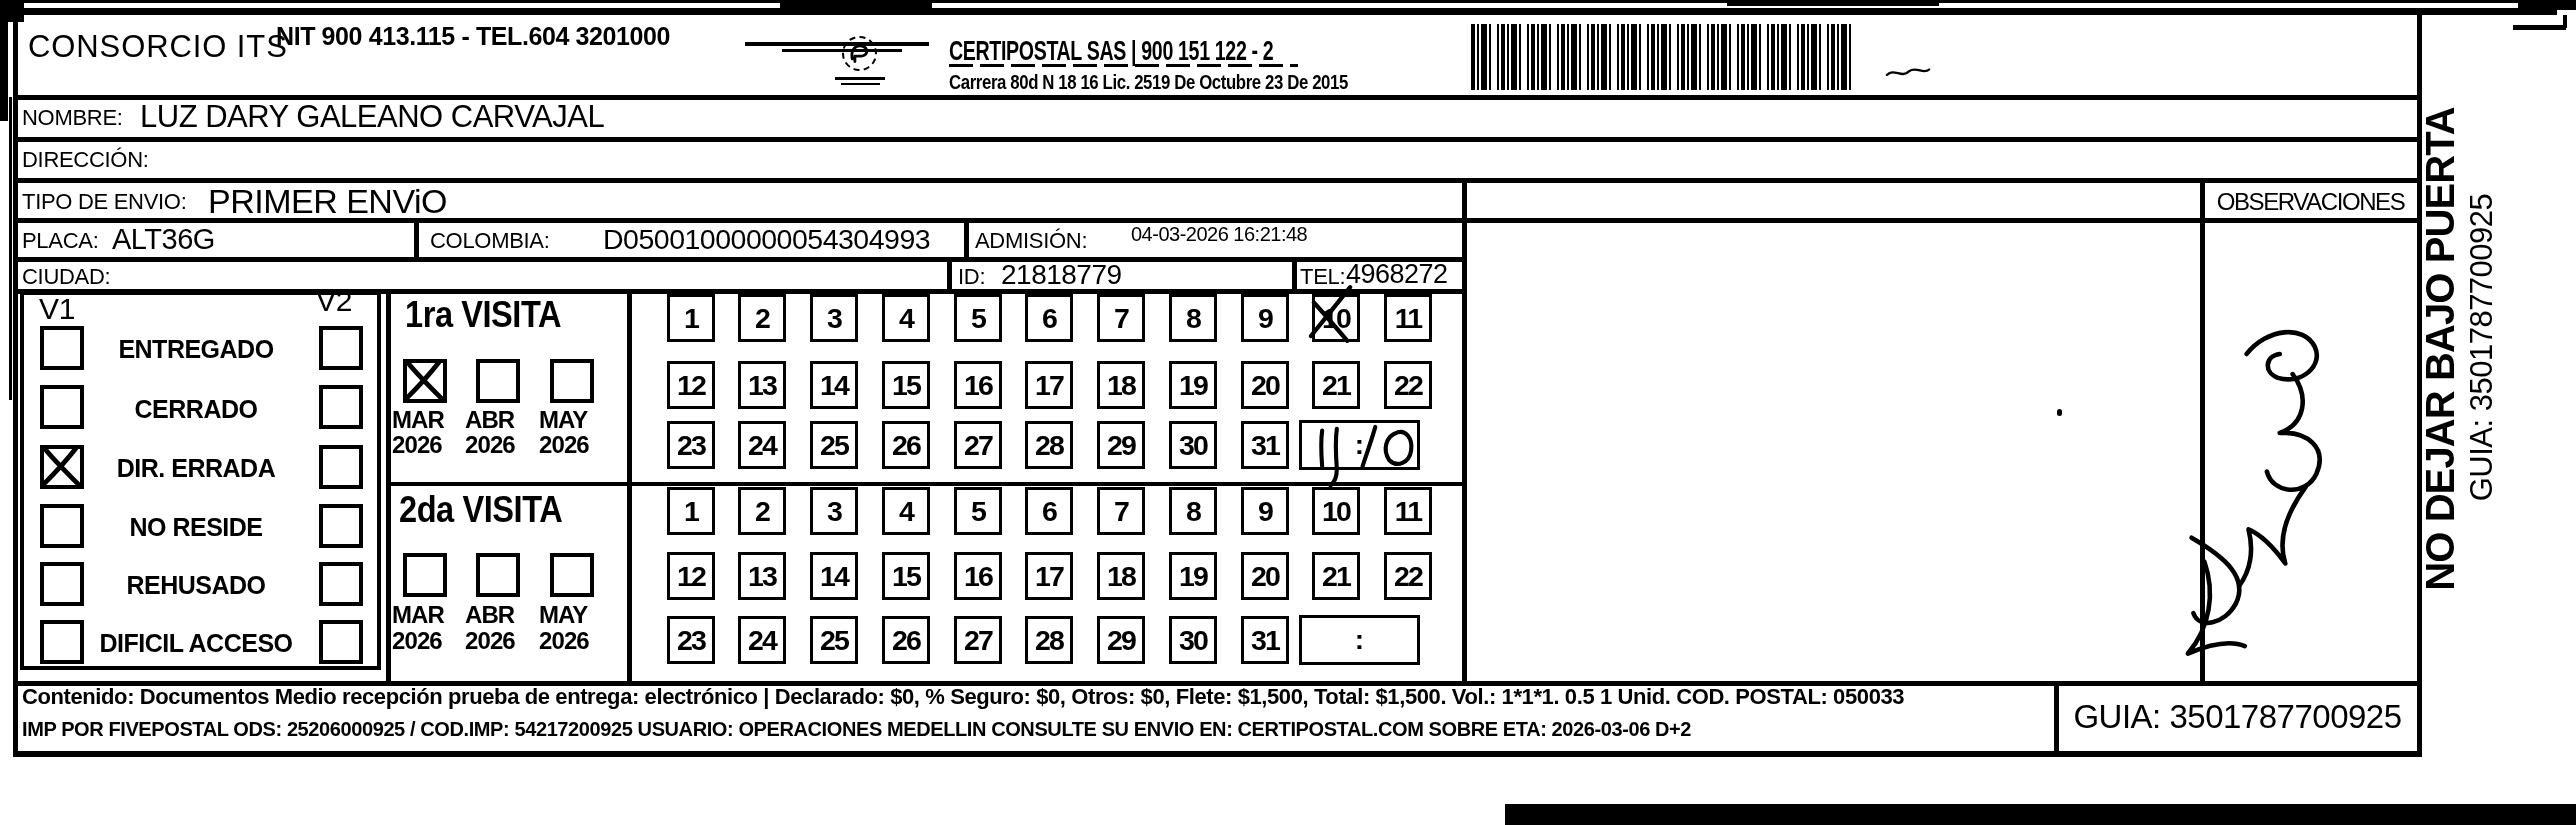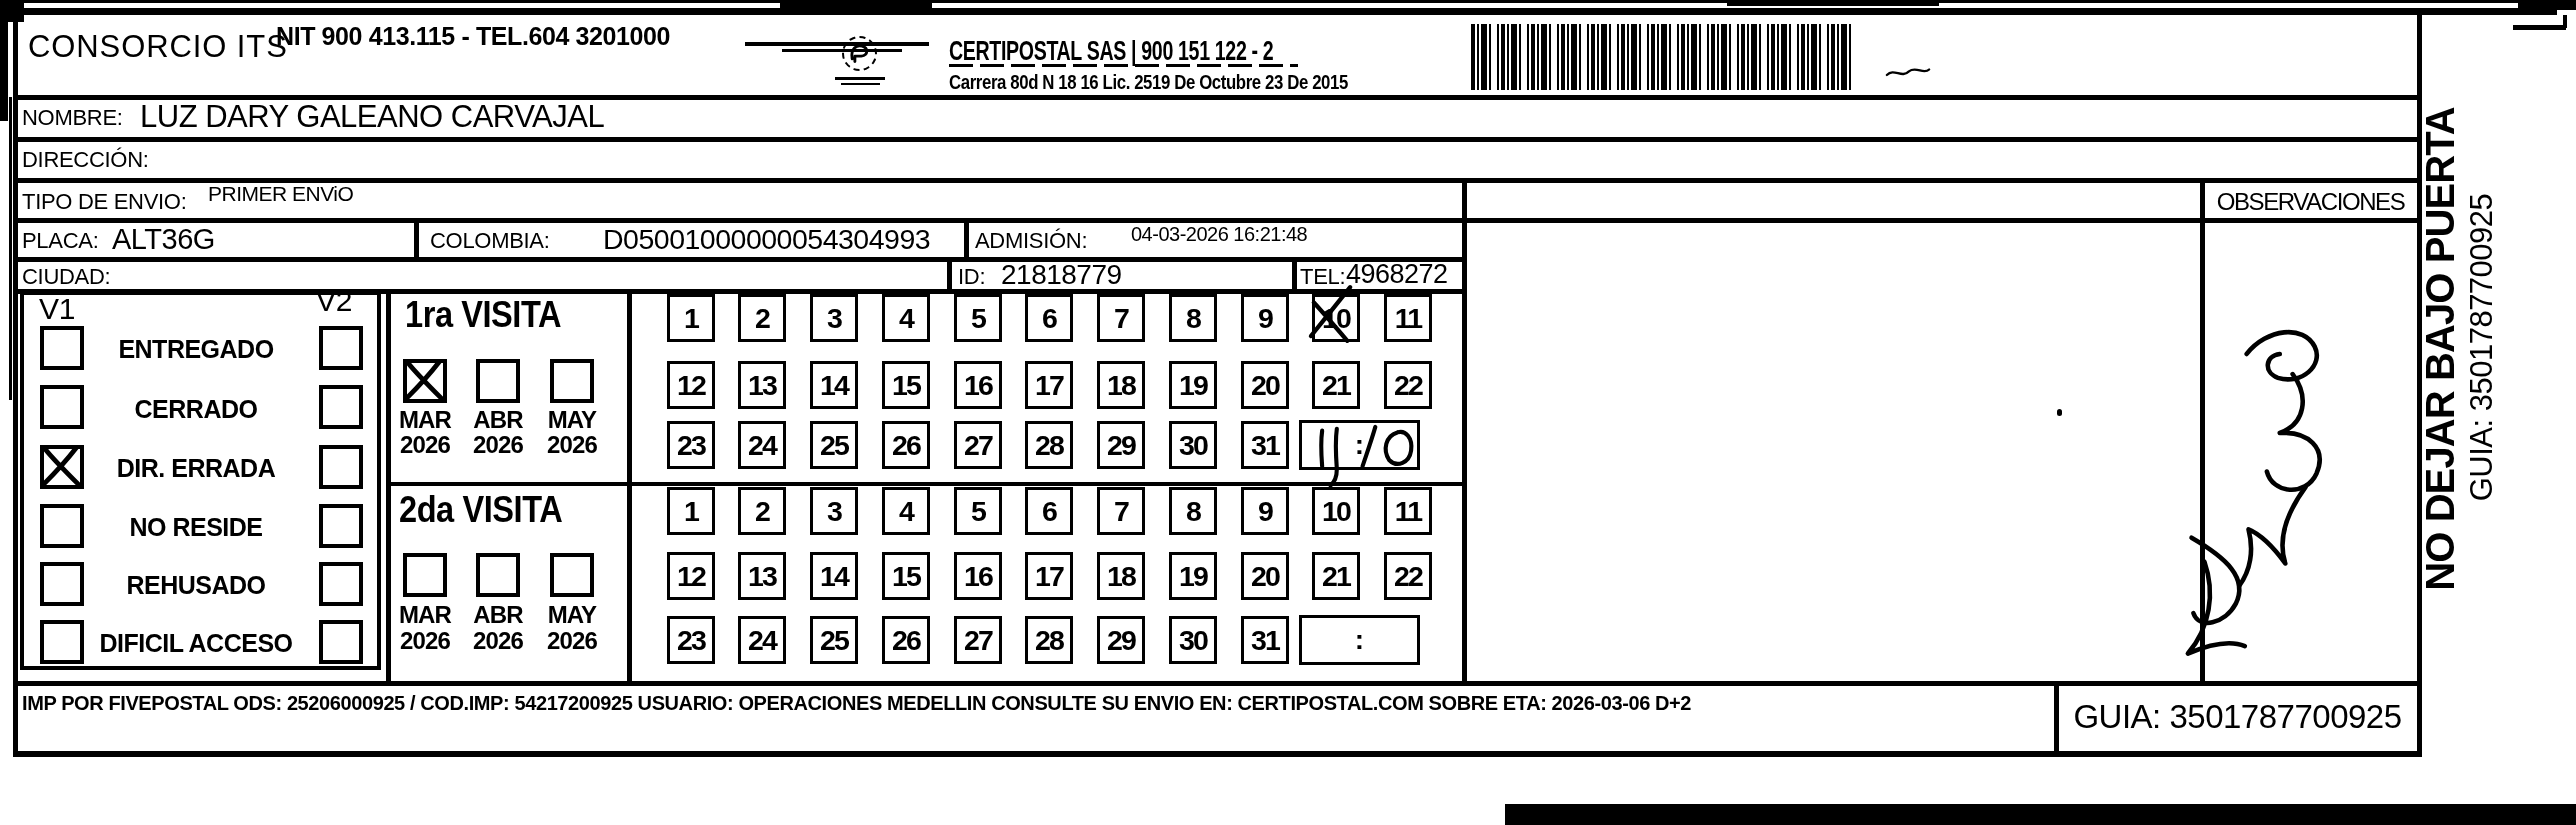--- a/index.html
+++ b/index.html
@@ -12,21 +12,21 @@
   .big-title{position:absolute;font-weight:700;font-size:37px;white-space:nowrap;
              transform:scaleX(.88);transform-origin:left top;letter-spacing:-0.5px}
   .cbx{position:absolute;width:44px;height:44px;border:4.6px solid #000;background:#fff}
   .cbx svg,.day svg{position:absolute;left:-4.6px;top:-4.6px;width:44px;height:44px;overflow:visible}
   .day{position:absolute;width:48px;height:48px;border:3.7px solid #000;display:flex;
        align-items:center;justify-content:center;font-weight:700;font-size:28.5px;letter-spacing:-1.8px;background:#fff}
   .timebox{position:absolute;width:121px;height:50px;border:3.7px solid #000;display:flex;
        align-items:center;justify-content:center;font-weight:700;font-size:28px;background:#fff}
   .timebox svg{position:absolute;left:0;top:0;width:121px;height:50px;overflow:visible}
   .stlabel{position:absolute;font-weight:700;font-size:25px;text-align:center;white-space:nowrap;letter-spacing:-0.5px}
-  .mlabel{position:absolute;font-weight:700;font-size:24px;text-align:center;white-space:nowrap;letter-spacing:-0.9px}
+  .mlabel{position:absolute;font-weight:700;font-size:24px;white-space:nowrap;letter-spacing:-0.9px}
   .vert{position:absolute;white-space:nowrap;transform:rotate(-90deg);text-align:center}
   svg path{fill:none;stroke:#000;stroke-linecap:round;stroke-linejoin:round}
   .barcode{position:absolute;left:1471px;top:24px;width:384px;height:66px;
     background:repeating-linear-gradient(90deg,#000 0 3.7px,#fff 3.7px 6.4px,#000 6.4px 8.3px,#fff 8.3px 10px,
     #000 10px 15.6px,#fff 15.6px 18.4px,#000 18.4px 20px,#fff 20px 26px,#000 26px 28.5px,#fff 28.5px 30px)}
   .hdr-sm{position:absolute;font-weight:700;font-size:25px;white-space:nowrap;letter-spacing:-0.4px}
 </style>
 </head>
 <body>
 
@@ -88,21 +88,21 @@
   <svg style="position:absolute;left:1885px;top:64px;width:46px;height:18.4px;overflow:visible" viewBox="0 0 50 20" width="46" height="18.4">
     <path d="M2 12 C10 4 18 16 26 8 C34 2 42 12 48 6" stroke-width="2.5"></path>
   </svg>
 
   <div class="lbl" style="left:22px;top:105px;font-size:22px">NOMBRE:</div>
   <div class="val" style="left:140px;top:99px;font-size:31px">LUZ DARY GALEANO CARVAJAL</div>
 
   <div class="lbl" style="left:22px;top:147px;font-size:22px">DIRECCIÓN:</div>
 
   <div class="lbl" style="left:22px;top:189px;font-size:22px">TIPO DE ENVIO:</div>
-  <div class="val" style="left:208px;top:182px;font-size:21px">PRIMER ENViO</div>
+  <div class="val" style="left:208px;top:182px;font-size:34px">PRIMER ENViO</div>
 
   <div class="lbl" style="left:22px;top:228px;font-size:22px">PLACA:</div>
   <div class="val" style="left:112px;top:223px;font-size:29px">ALT36G</div>
   <div class="lbl" style="left:430px;top:228px;font-size:22px">COLOMBIA:</div>
   <div class="val" style="left:603px;top:223px;font-size:28.5px">D05001000000054304993</div>
   <div class="lbl" style="left:975px;top:228px;font-size:22px">ADMISIÓN:</div>
   <div class="val" style="left:1131px;top:223px;font-size:20px">04-03-2026 16:21:48</div>
 
   <div class="lbl" style="left:22px;top:264px;font-size:22px">CIUDAD:</div>
   <div class="lbl" style="left:958px;top:264px;font-size:22px">ID:</div>
@@ -366,20 +366,21 @@
 
   <svg style="position:absolute;left:2175px;top:317px;width:193px;height:368px;overflow:visible" viewBox="0 0 210 400">
     <path d="M78 40 C100 12 140 8 152 32 C162 52 138 74 112 66 C96 60 98 42 114 40" stroke-width="5"></path>
     <path d="M128 62 C146 86 142 116 114 126 C144 124 166 142 154 170 C142 196 106 192 100 168" stroke-width="5"></path>
     <path d="M142 185 C120 215 112 243 120 268 C104 246 92 236 80 231 C86 254 82 276 70 292" stroke-width="5"></path>
     <path d="M18 240 C56 262 80 284 66 312 C54 334 26 340 20 322" stroke-width="5"></path>
     <path d="M32 266 C44 300 38 338 14 366 C40 355 62 352 76 358" stroke-width="5"></path>
   </svg>
 
   <div style="position:absolute;left:22px;top:684px;width:2023px;height:66px;overflow:hidden">
+    <div class="val" style="position:static;font-size:22px;font-weight:600;letter-spacing:-0.4px">Contenido: Documentos Medio recepción prueba de entrega: electrónico | Declarado: $0, % Seguro: $0, Otros: $0, Flete: $1,500, Total: $1,500. Vol.: 1*1*1. 0.5  1 Unid. COD. POSTAL: 050033</div>
     <div class="val" style="position:static;font-size:20px;font-weight:700;letter-spacing:-0.4px;margin-top:8.3px">IMP POR FIVEPOSTAL ODS: 25206000925 / COD.IMP: 54217200925 USUARIO: OPERACIONES MEDELLIN CONSULTE SU ENVIO EN: CERTIPOSTAL.COM SOBRE ETA: 2026-03-06 D+2</div>
   </div>
   <div style="position:absolute;left:2058px;top:682px;width:359px;height:70px;display:flex;align-items:center;justify-content:center;font-size:33px;letter-spacing:-0.5px;white-space:nowrap">GUIA: 3501787700925</div>
 
   <div class="vert" style="left:2192px;top:326px;width:497px;height:46px;font-size:40px;font-weight:700;letter-spacing:-0.9px">NO DEJAR BAJO PUERTA</div>
   <div class="vert" style="left:2307px;top:330px;width:349px;height:35px;font-size:31px;letter-spacing:-0.5px">GUIA: 3501787700925</div>
 
 </div>
 
 

